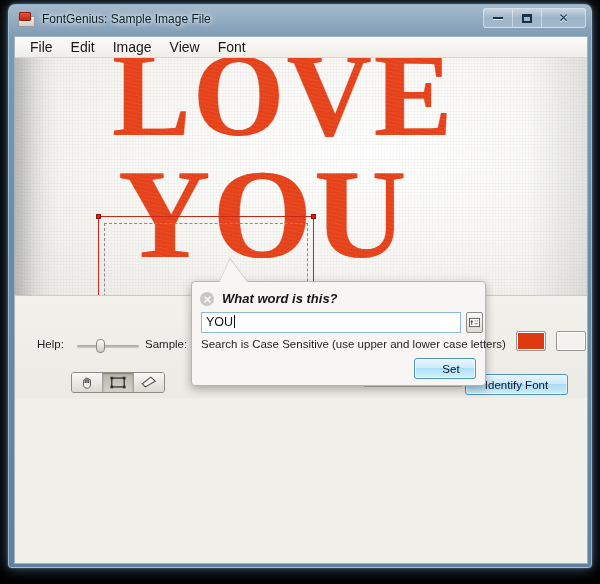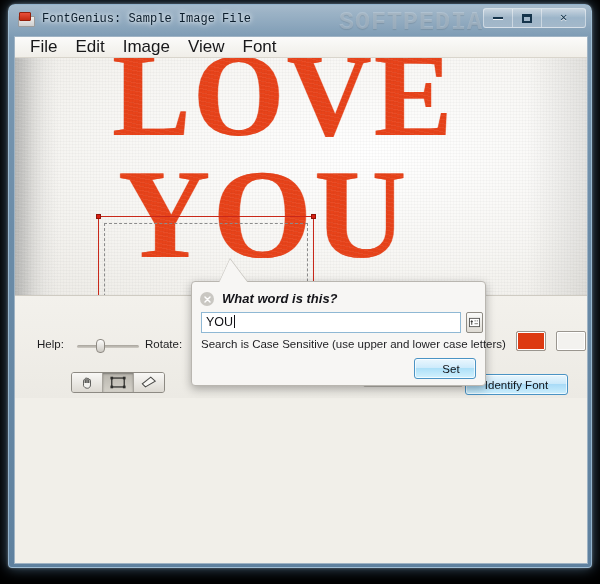--- a/index.html
+++ b/index.html
@@ -38,21 +38,20 @@
     position:absolute; left:0; top:0; right:0; height:32px;
     background: linear-gradient(180deg, rgba(255,255,255,0.30), rgba(255,255,255,0.02));
     pointer-events:none;
   }
 
   .titlebar {
     position: absolute;
     left: 0; top: 0;
     width: 100%;
     height: 48px;
-    font-family: Liberation Mono, monospace;
   }
   .app-icon {
     position: absolute;
     left: 9px; top: 7px;
     width: 17px; height: 16px;
   }
   .app-icon .ico-base{
     position:absolute; left:0; top:4px; width:17px; height:11px;
     background: linear-gradient(180deg,#f0f0f0,#cfcfcf);
     border:1px solid #9b9b9b; box-sizing:border-box; border-radius:1px;
@@ -118,21 +117,21 @@
   .menubar {
     height: 21px;
     background: linear-gradient(180deg,#fbfbfa,#f0eee8);
     border-bottom: 1px solid #d9d5cc;
     display: flex;
     align-items: center;
     padding-left: 6px;
     box-sizing: border-box;
   }
   .menu-item {
-    font-size: 17px;
+    font-size: 14px;
     color: #18181a;
     padding: 2px 9px 3px 9px;
     cursor: default;
   }
 
   
   .canvas-wrap {
     position: absolute;
     left: 0; top: 21px;
     width: 572px; height: 237px;
@@ -454,21 +453,20 @@
 
   <div class="window">
     <div class="glass-sheen"></div>
 
     <div class="titlebar">
       <div class="app-icon">
         <div class="ico-base"></div>
         <div class="ico-red"></div>
       </div>
       <div class="title-text">FontGenius: Sample Image File</div>
-      <div class="watermark-title">SOFTPEDIA</div>
 
       <div class="winbtns">
         <div class="winbtn">
           <div class="min-bar"></div>
         </div>
         <div class="winbtn">
           <div class="max-box"></div>
         </div>
         <div class="winbtn close">
           <span class="gl">✕</span>
@@ -502,21 +500,21 @@
           <div class="handle h-tr"></div>
 
         </div>
       </div>
 
       <div class="controls">
         <div class="ctl-label lbl-scale">Help:</div>
         <div class="slider-track"></div>
         <div class="slider-knob"></div>
 
-        <div class="ctl-label lbl-rotate">Rotate:</div>
+        <div class="ctl-label lbl-rotate">Sample:</div>
         <div class="slider-track2"></div>
         <div class="slider-knob2"></div>
 
         <div class="toolgroup">
           <div class="toolbtn">
             <svg width="14" height="14" viewBox="0 0 16 16">
               <path d="M4 9V5.2a1 1 0 0 1 2 0V8V3.2a1 1 0 0 1 2 0V8V3.6a1 1 0 0 1 2 0V8V5a1 1 0 0 1 2 0v5.2c0 2.2-1.5 3.8-3.6 3.8C6 14 4.6 12.6 4 11z" fill="#f2f1ee" stroke="#4a4a48" stroke-width="1"></path>
             </svg>
           </div>
           <div class="toolbtn active">

